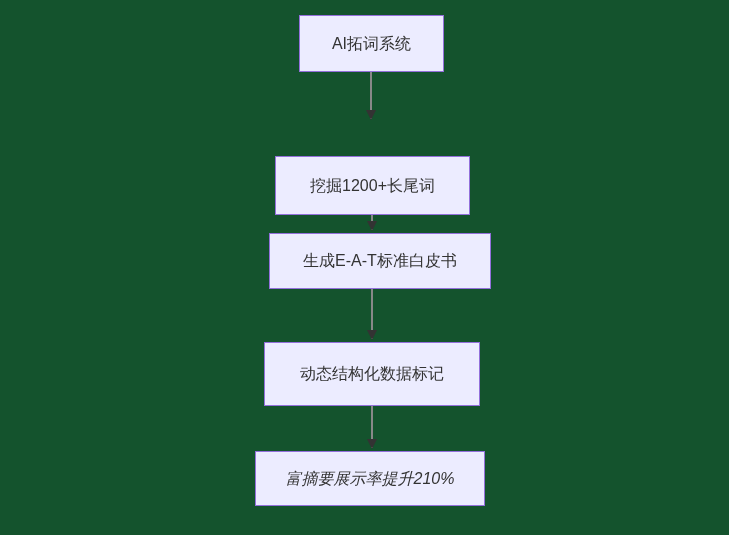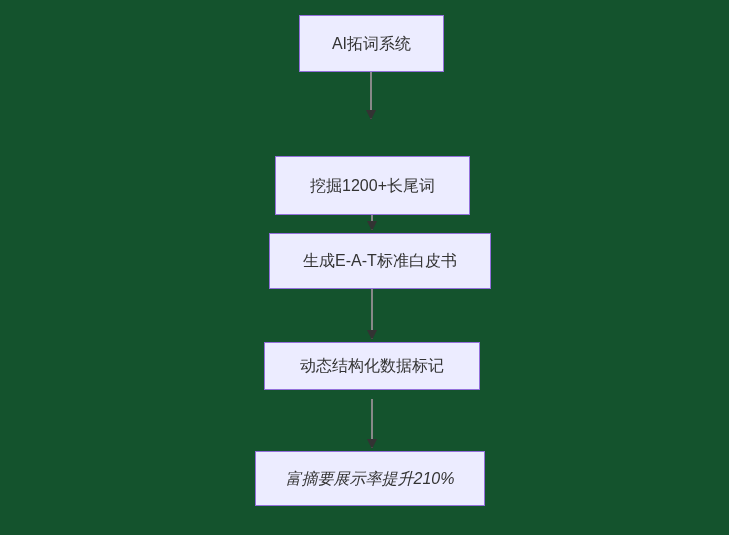--- a/index.html
+++ b/index.html
@@ -62,21 +62,21 @@
   </div>
 
   <div class="node" style="left:275px; top:122px; width:195px; height:59px;margin-top:34px;">
     <span class="node-label">挖掘1200+长尾词</span>
   </div>
 
   <div class="node" style="left:261px; top:233px; width:222px; height:56px;margin-left:8px;">
     <span class="node-label">生成E-A-T标准白皮书</span>
   </div>
 
-  <div class="node" style="left:264px; top:342px; width:216px; height:48px;">
+  <div class="node" style="left:264px; top:342px; width:216px; height:64px;">
     <span class="node-label">动态结构化数据标记</span>
   </div>
 
   <div class="node" style="left:255px; top:451px; width:230px; height:55px;font-style:italic;">
     <span class="node-label">富摘要展示率提升210%</span>
   </div>
 
 </div>
 
 </body></html>

